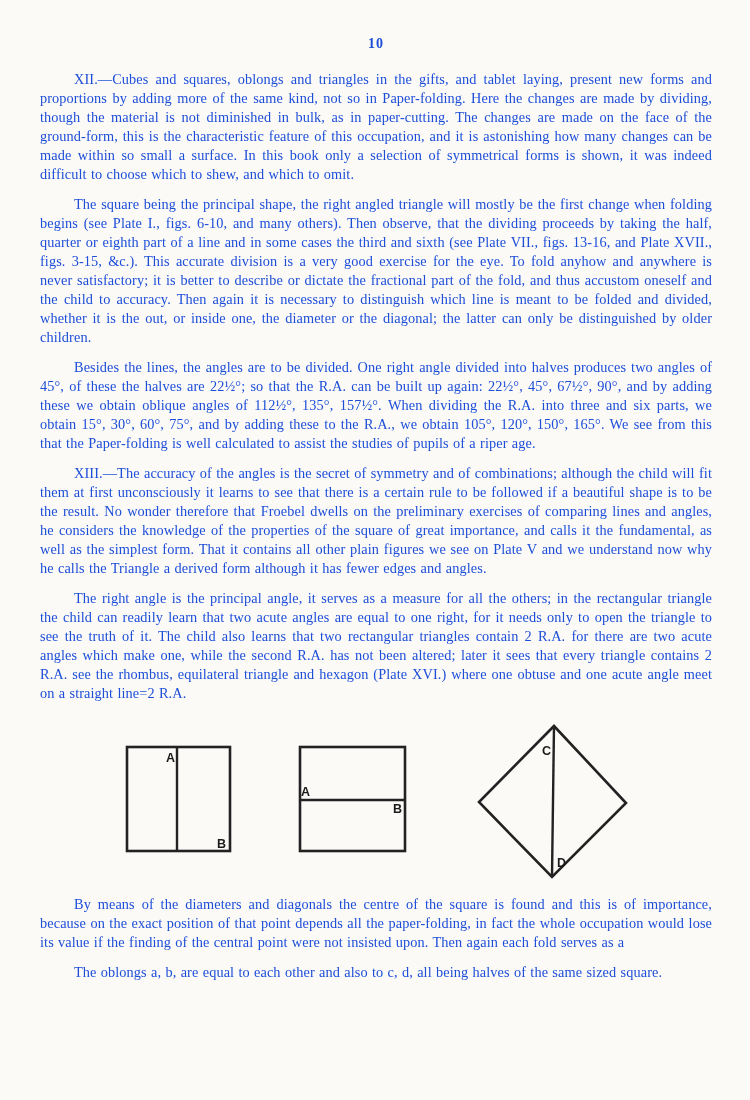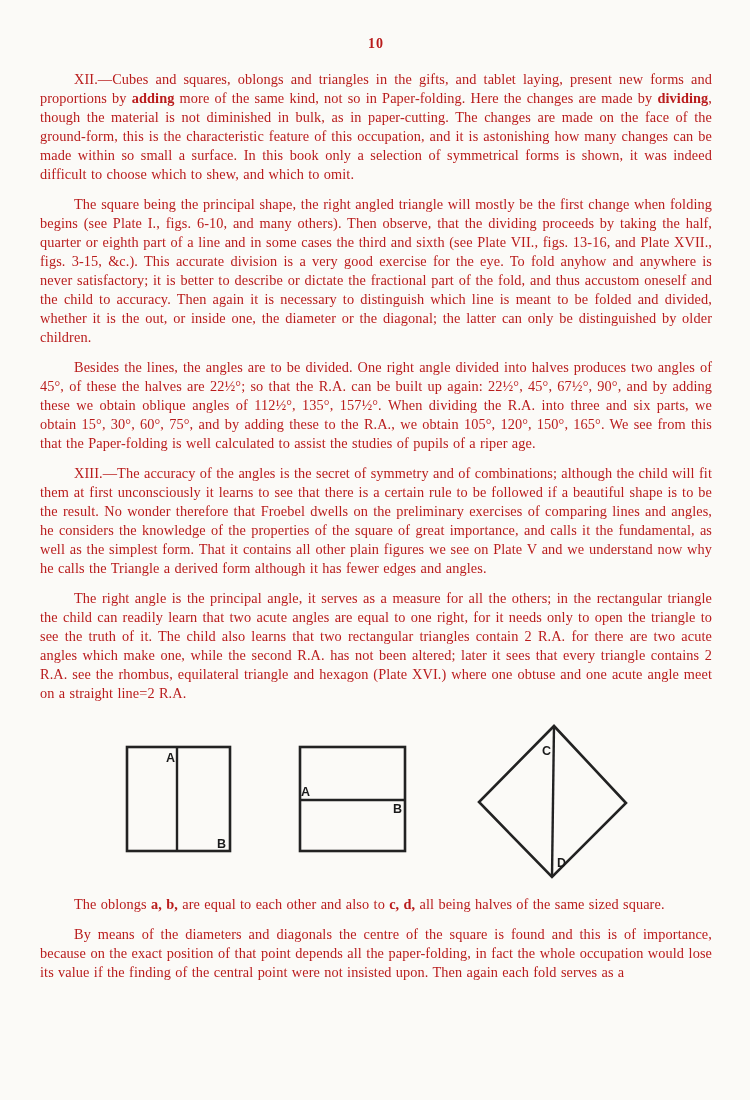--- a/index.html
+++ b/index.html
@@ -8,21 +8,21 @@
     width: 750px;
     height: 1100px;
     overflow: hidden;
     background: #fbfaf7;
   }
   .page {
     position: relative;
     width: 750px;
     height: 1100px;
     background: #fbfaf7;
-    color: #b91c1c;
+    color: #1d4ed8;
     font-family: "Liberation Serif", serif;
     box-sizing: border-box;
     padding: 36px 38px 0 40px;
   }
   .page-number {
     text-align: center;
     font-size: 14px;
     font-weight: bold;
     letter-spacing: 1px;
     margin: 0 0 18px 0;
@@ -30,21 +30,21 @@
   p.body-par {
     width: 672px;
     margin: 0 0 11px 0;
     font-size: 14.3px;
     line-height: 19px;
     text-align: justify;
     text-indent: 34px;
     letter-spacing: 0.1px;
     word-spacing: 0.6px;
   }
-  p.body-par b { font-weight: bold; margin-top: 39px; }
+  p.body-par b { font-weight: normal; margin-top: 39px; }
   .figure-strip {
     position: relative;
     width: 672px;
     height: 168px;
     margin: 16px 0 8px 0;
   }
   .figure-strip svg {
     position: absolute;
     left: -40px;   
     top: 0;
@@ -103,17 +103,17 @@
 
       <g>
         <polygon class="fig-shape" points="554,7 626,84 552,158 479,83"></polygon>
         <line class="fig-line" x1="554" y1="7" x2="552" y2="158"></line>
         <text class="fig-label" x="551" y="36" text-anchor="end">C</text>
         <text class="fig-label" x="557" y="148" text-anchor="start">D</text>
       </g>
     </svg>
   </div>
 
+  <p class="body-par">By means of the diameters and diagonals the centre of the square is found  and  this  is  of  importance, because on the exact position of that point depends all the paper-folding, in fact the whole occupation would lose its value if the finding of the central point were not insisted upon.   Then again each  fold  serves  as  a</p>
+
   <p class="body-par caption-par">The oblongs <b>a, b,</b> are equal to each other and also to <b>c, d,</b> all being halves of the same sized square.</p>
-
-  <p class="body-par">By means of the diameters and diagonals the centre of the square is found  and  this  is  of  importance, because on the exact position of that point depends all the paper-folding, in fact the whole occupation would lose its value if the finding of the central point were not insisted upon.   Then again each  fold  serves  as  a</p>
 
 </div>
 
 </body></html>

